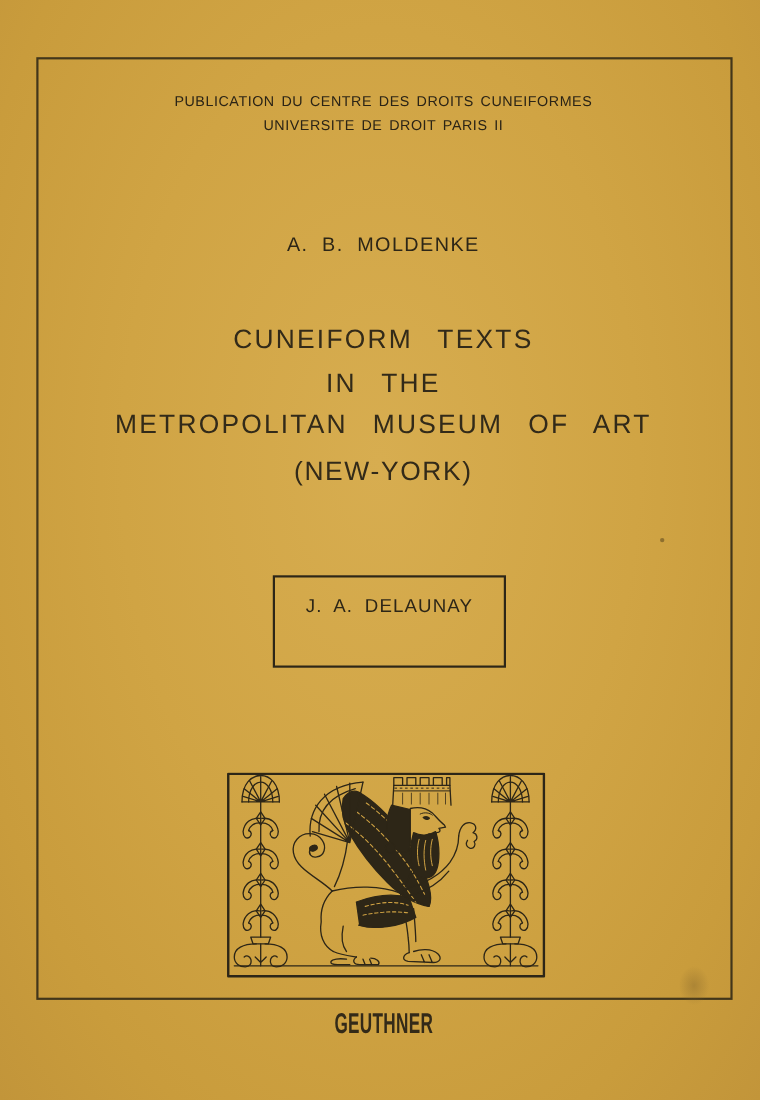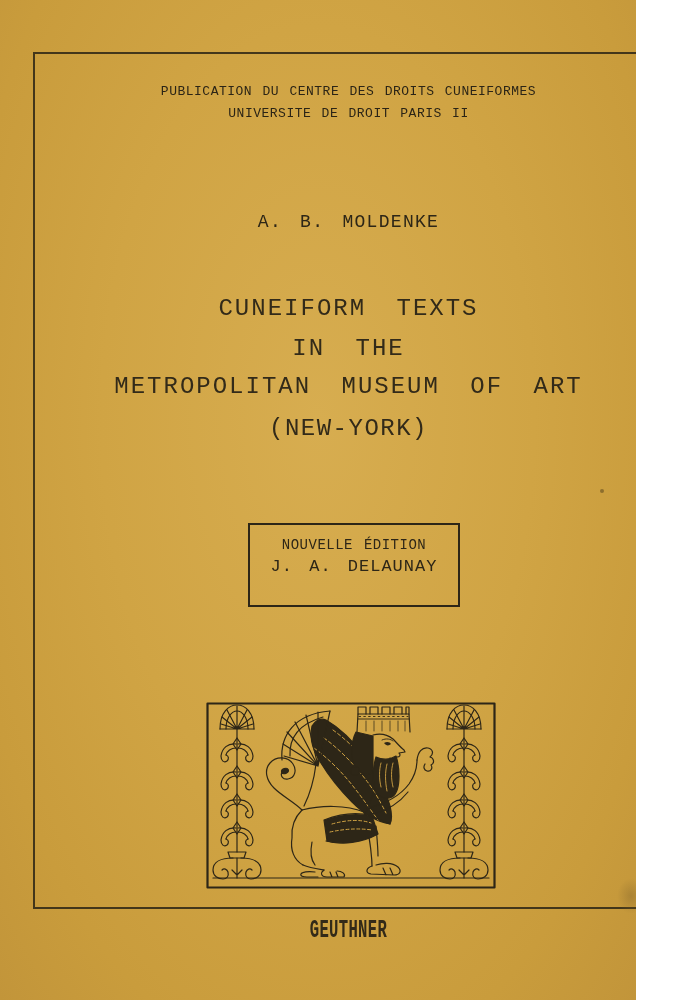--- a/index.html
+++ b/index.html
@@ -1,19 +1,19 @@
 <!DOCTYPE html>
 <html><head>
 <meta charset="utf-8">
 <style>
   html,body { margin:0; padding:0; }
   .cover {
-    position:relative; width:636px; height:1000px; overflow:hidden;
+    position:relative; width:691px; height:1000px; overflow:hidden;
     background: radial-gradient(ellipse at 50% 42%, #d7ad50 0%, #d0a444 48%, #c99c3c 80%, #c2953a 100%);
-    font-family:Liberation Mono, monospace;
+    font-family:Liberation Sans, sans-serif;
     color:#2d2617;
   }
   .frame {
     position:absolute; left:33px; top:52px; width:633px; height:857px;
     box-sizing:border-box; border:2px solid rgba(48,40,22,0.88);
   }
   .tline { position:absolute; left:3px; width:691px; text-align:center; line-height:1; white-space:nowrap; }
   .pub   { font-size:13px; letter-spacing:0.5px; word-spacing:2px; color:#2b2416; }
   .pub1  { top:85px; }
   .pub2  { top:107px; }
@@ -54,21 +54,20 @@
   <div class="tline pub pub2">UNIVERSITE DE DROIT PARIS II</div>
 
   <div class="tline author">A. B. MOLDENKE</div>
 
   <div class="tline title t1">CUNEIFORM TEXTS</div>
   <div class="tline title t2">IN THE</div>
   <div class="tline title t3">METROPOLITAN MUSEUM OF ART</div>
   <div class="tline title t4">(NEW-YORK)</div>
 
   <div class="edition-box">
-    <div class="eb-l1">NOUVELLE ÉDITION</div>
     <div class="eb-l3">J. A. DELAUNAY</div>
   </div>
 
   <div class="illustration">
     <svg viewBox="0 0 290 187" width="290" height="187">
       <defs>
         <g id="tier">
           <path d="M0,34 L4,40 L0,46 L-4,40 Z"></path>
           <path d="M1,40 C9,39 15,44 16,52 C16,57 13,59 10,57 C8,55 8,52 11,51"></path>
           <path d="M1,44 C6,44 10,47 11,51"></path>

